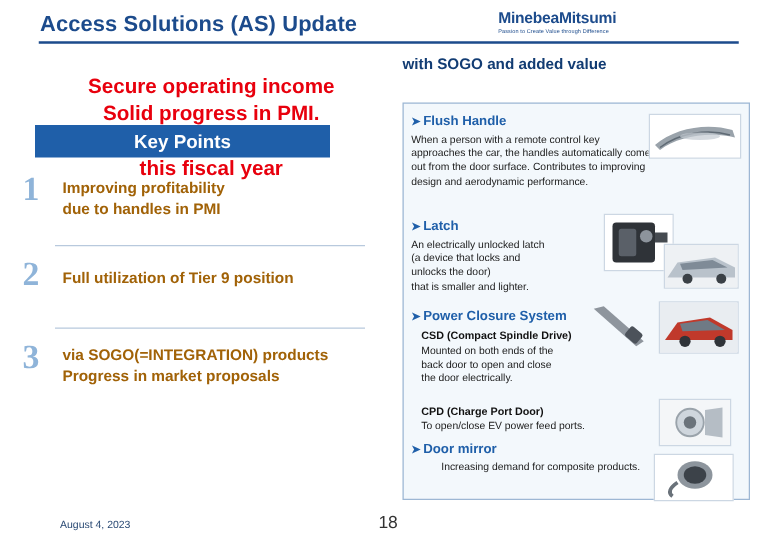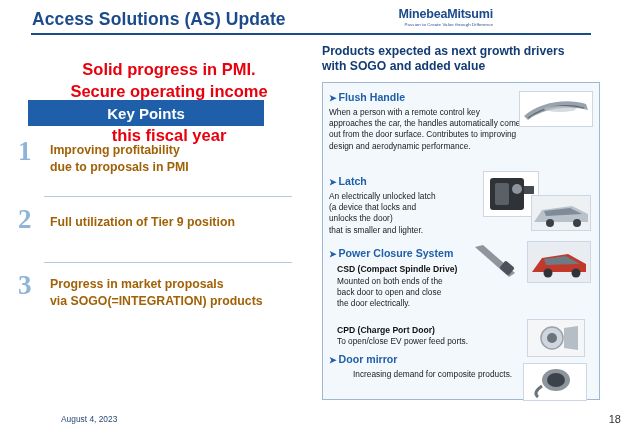--- a/index.html
+++ b/index.html
@@ -45,21 +45,21 @@
     left: 31px;
     top: 33px;
     width: 560px;
     height: 2px;
     background: #1c4b8c;
   }
   .logo {
     position: absolute;
     right: 24px;
     top: 8px;
-    text-align: right;
+    text-align: left;
   }
   .logo-main {
     font-size: 12.5px;
     font-weight: bold;
     color: #1c4b8c;
     letter-spacing: -0.2px;
     line-height: 13px;
   }
   .logo-tag {
     font-size: 4.4px;
@@ -205,87 +205,85 @@
   }
   .img svg { display: block; }
 
   
   .footer-date {
     position: absolute;
     left: 48px;
     bottom: 14px;
     font-size: 8.4px;
     color: #2a4a74;
-    margin-left: 13px;
   }
   .footer-page {
     position: absolute;
     left: 0; right: 0;
     bottom: 13px;
-    text-align: right;
-    font-size: 11px;
+    text-align: center;
+    font-size: 14px;
     color: #333333;
   }
 </style>
 </head>
 <body>
 
 <div class="slide">
 
   <div class="header">
     <div class="header-title">Access Solutions (AS) Update</div>
     <div class="header-rule"></div>
     <div class="logo">
       <div class="logo-main">MinebeaMitsumi</div>
       <div class="logo-tag">Passion to Create Value through Difference</div>
     </div>
   </div>
 
   <div class="left-col">
     <div class="headline">
+      <div>Secure operating income</div>
       <div>Solid progress in PMI.</div>
-      <div>Secure operating income</div>
       <div>of over 10 billion yen</div>
       <div>this fiscal year</div>
     </div>
   </div>
 
   <div class="keypoints-bar">Key Points</div>
 
   <div class="points">
 
     <div class="point" style="height:58px;">
       <div class="point-num">1</div>
       <div class="point-text">
         <div>Improving profitability</div>
-        <div>due to proposals in PMI</div>
+        <div>due to handles in PMI</div>
       </div>
       <div class="point-divider" style="top:56px;"></div>
     </div>
 
     <div class="point" style="height:56px;">
       <div class="point-num">2</div>
       <div class="point-text" style="padding-top:6px;">
         <div>Full utilization of Tier 9 position</div>
       </div>
       <div class="point-divider" style="top:54px;"></div>
     </div>
 
     <div class="point" style="height:56px;">
       <div class="point-num">3</div>
       <div class="point-text">
+        <div>via SOGO(=INTEGRATION) products</div>
         <div>Progress in market proposals</div>
-        <div>via SOGO(=INTEGRATION) products</div>
       </div>
     </div>
 
   </div>
 
   <div class="right-col">
-    <div class="right-title">Products expected as next growth drivers</div>
     <div class="right-title">with SOGO and added value</div>
   </div>
 
   <div class="right-box">
 
     <div class="sec" style="top:8px;">
       <div class="sec-head">
         <span class="ar">➤</span><span>Flush Handle</span>
       </div>
       <div class="sec-body" style="width:196px;">When a person with a remote control key approaches the car, the handles automatically comes out from the door surface. Contributes to improving design and aerodynamic performance.</div>

